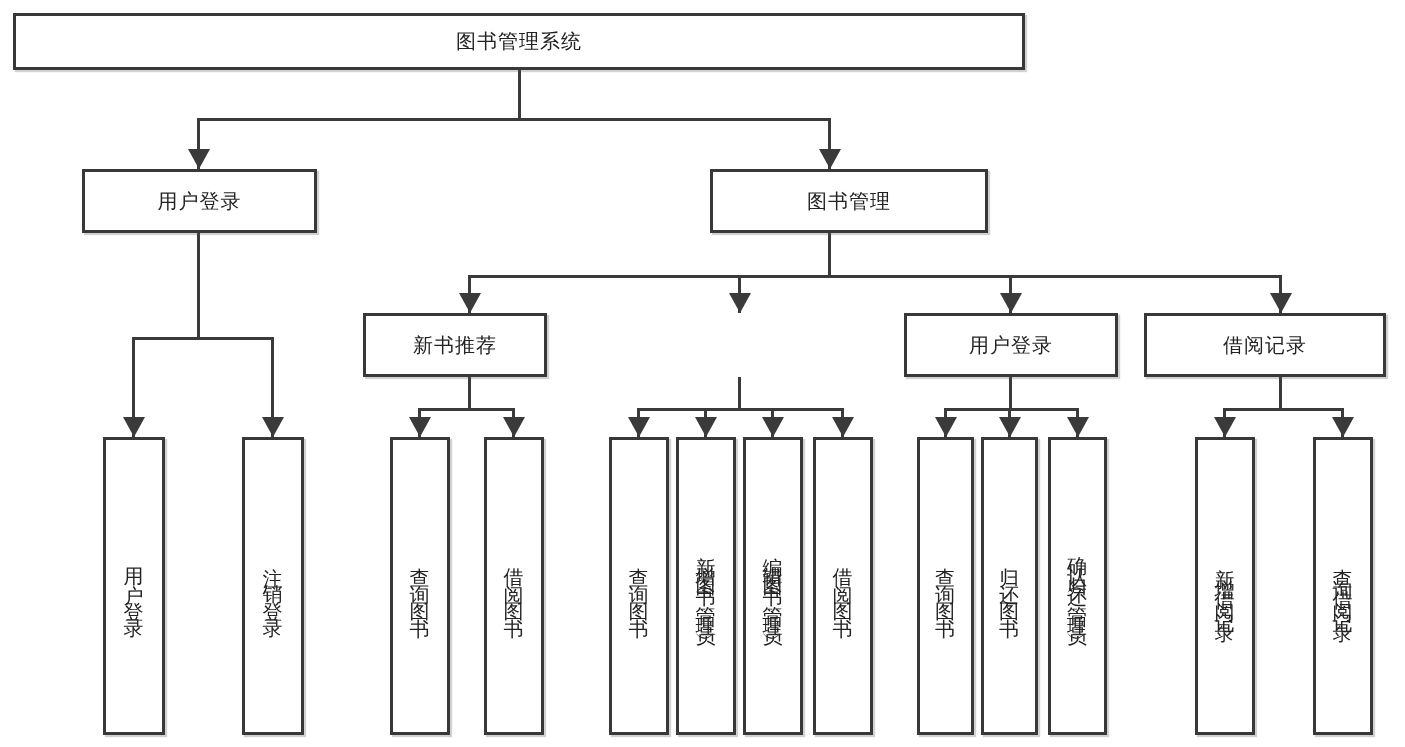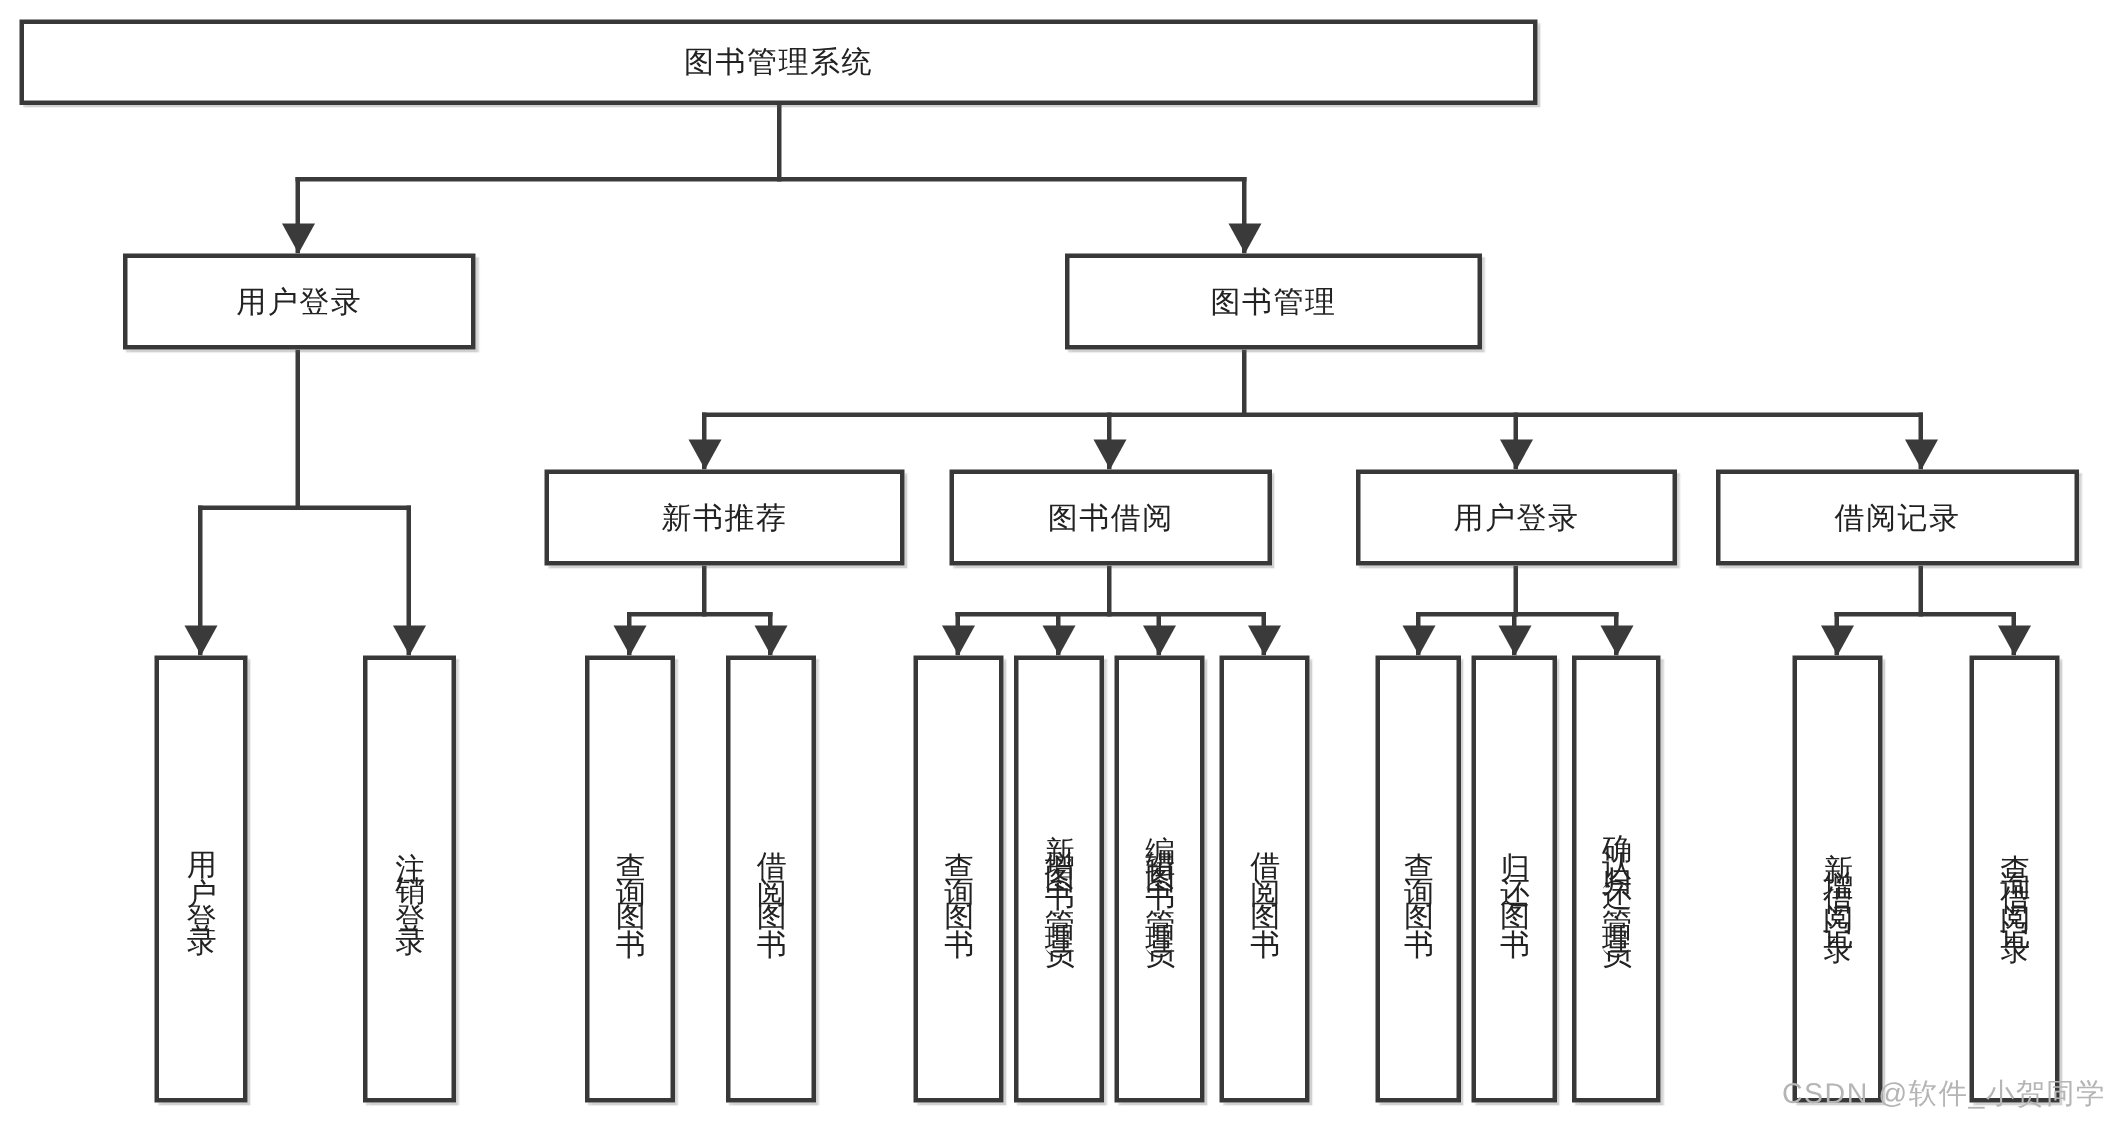--- a/index.html
+++ b/index.html
@@ -130,25 +130,22 @@
     <span>图书管理系统</span>
   </div>
 
   <div class="hbox" style="left:82px;top:169px;width:235px;height:64px">
     <span>用户登录</span>
   </div>
   <div class="hbox" style="left:710px;top:169px;width:278px;height:64px">
     <span>图书管理</span>
   </div>
 
-  <div class="hbox" style="left:363px;top:313px;width:240px;height:64px">
+  <div class="hbox" style="left:363px;top:313px;width:184px;height:64px">
     <span>新书推荐</span>
-  </div>
-  <div class="hbox" style="left:633px;top:313px;width:215px;height:64px">
-    <span>图书借阅</span>
   </div>
   <div class="hbox" style="left:904px;top:313px;width:214px;height:64px">
     <span>用户登录</span>
   </div>
   <div class="hbox" style="left:1144px;top:313px;width:242px;height:64px">
     <span>借阅记录</span>
   </div>
 
   <div class="vbox" style="left:103px;width:62px">
     <span class="vlabel" style="letter-spacing: 17px;">用户登录</span>
@@ -187,15 +184,14 @@
     <span class="vlabel" style="letter-spacing: 10px;">确认归还（管理员）</span>
   </div>
 
   <div class="vbox" style="left:1195px;width:60px">
     <span class="vlabel" style="letter-spacing: 11px;">新增借阅记录</span>
   </div>
   <div class="vbox" style="left:1313px;width:60px">
     <span class="vlabel" style="letter-spacing: 11px;">查询借阅记录</span>
   </div>
 
-  <div class="watermark">CSDN @软件_小贺同学</div>
 
 </div>
 
 </body></html>

